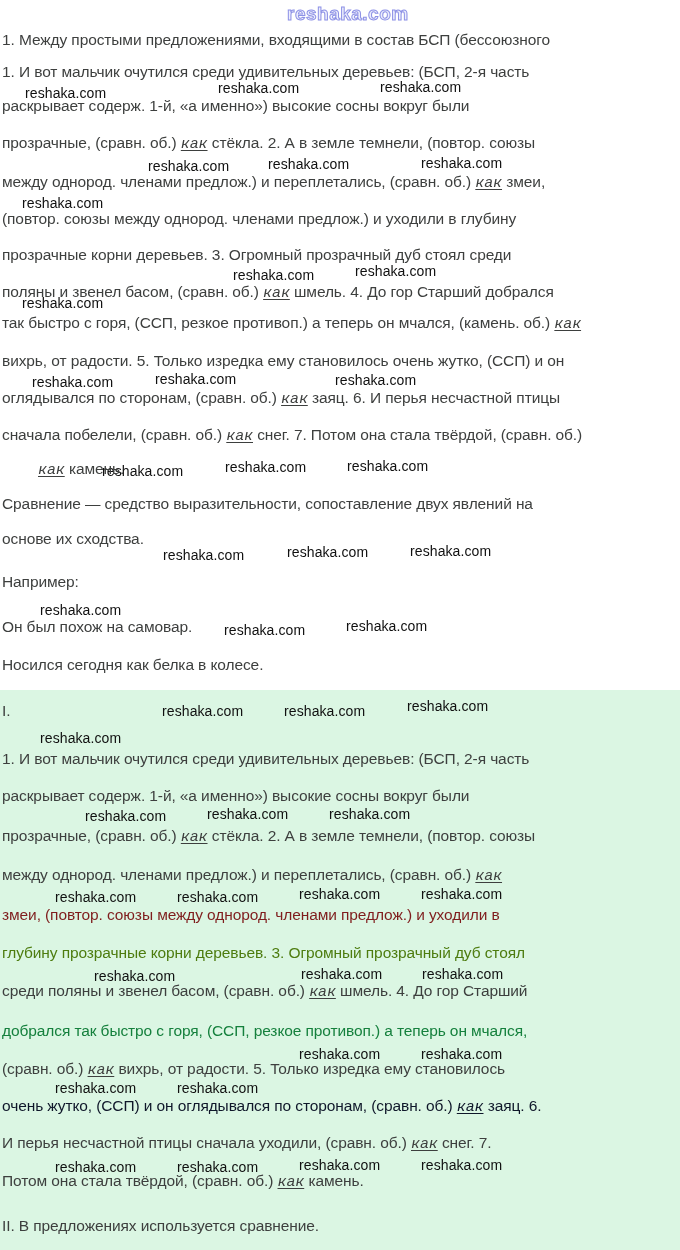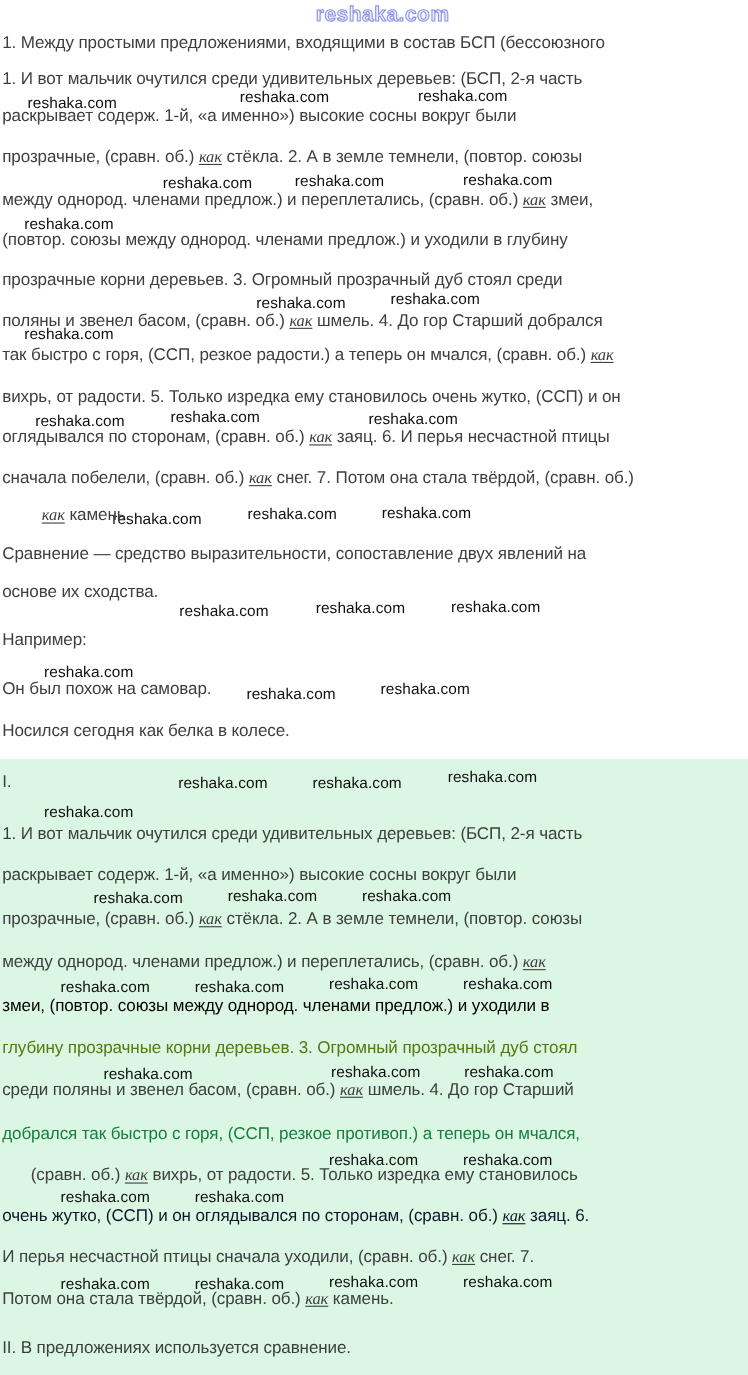--- a/index.html
+++ b/index.html
@@ -14,21 +14,21 @@
   .top-wm{
     position:absolute;left:287px;top:3px;
     font-size:19px;font-weight:700;letter-spacing:.5px;
     color:#eceefc;-webkit-text-stroke:1px #8d91e6;text-stroke:1px #8d91e6;
   }
   .line{
     position:absolute;left:2px;white-space:nowrap;
     font-size:15.5px;letter-spacing:-.1px;color:#3d3f3e;font-weight:500;
   }
   .cmp{
-    font-family:Liberation Serif, serif;font-style:italic;
+    font-family:Liberation Mono, monospace;font-style:italic;
     text-decoration:underline;text-underline-offset:2px;
     font-size:15px;
   }
   .wm{
     position:absolute;white-space:nowrap;
     font-size:14px;color:#101010;font-weight:500;letter-spacing:.1px;
   }
 </style>
 </head>
 <body>
@@ -84,38 +84,38 @@
     </div>
   <div id="text-layer">
       <div class="line" style="top: 31px; color: rgb(61, 63, 62);"><span class="seg">1. Между простыми предложениями, входящими в состав БСП (бессоюзного</span></div>
       <div class="line" style="top: 63px; color: rgb(61, 63, 62);"><span class="seg">1. И вот мальчик очутился среди удивительных деревьев: (БСП, 2-я часть</span></div>
       <div class="line" style="top: 97px; color: rgb(61, 63, 62);"><span class="seg">раскрывает содерж. 1-й, «а именно») высокие сосны вокруг были</span></div>
       <div class="line" style="top: 134px; color: rgb(61, 63, 62);"><span class="seg">прозрачные, (сравн. об.) </span><span class="cmp">как</span><span class="seg"> стёкла. 2. А в земле темнели, (повтор. союзы</span></div>
       <div class="line" style="top: 173px; color: rgb(61, 63, 62);"><span class="seg">между однород. членами предлож.) и переплетались, (сравн. об.) </span><span class="cmp">как</span><span class="seg"> змеи,</span></div>
       <div class="line" style="top: 210px; color: rgb(61, 63, 62);"><span class="seg">(повтор. союзы между однород. членами предлож.) и уходили в глубину</span></div>
       <div class="line" style="top: 246px; color: rgb(61, 63, 62); text-align: center;"><span class="seg">прозрачные корни деревьев. 3. Огромный прозрачный дуб стоял среди</span></div>
       <div class="line" style="top: 283px; color: rgb(61, 63, 62);"><span class="seg">поляны и звенел басом, (сравн. об.) </span><span class="cmp">как</span><span class="seg"> шмель. 4. До гор Старший добрался</span></div>
-      <div class="line" style="top: 314px; color: rgb(61, 63, 62);"><span class="seg">так быстро с горя, (ССП, резкое радости.) а теперь он мчался, (сравн. об.) </span><span class="cmp">как</span></div>
+      <div class="line" style="top: 314px; color: rgb(61, 63, 62);"><span class="seg">так быстро с горя, (ССП, резкое противоп.) а теперь он мчался, (камень. об.) </span><span class="cmp">как</span></div>
       <div class="line" style="top: 352px; color: rgb(61, 63, 62);"><span class="seg">вихрь, от радости. 5. Только изредка ему становилось очень жутко, (ССП) и он</span></div>
       <div class="line" style="top: 389px; color: rgb(61, 63, 62);"><span class="seg">оглядывался по сторонам, (сравн. об.) </span><span class="cmp">как</span><span class="seg"> заяц. 6. И перья несчастной птицы</span></div>
       <div class="line" style="top: 426px; color: rgb(61, 63, 62);"><span class="seg">сначала побелели, (сравн. об.) </span><span class="cmp">как</span><span class="seg"> снег. 7. Потом она стала твёрдой, (сравн. об.)</span></div>
       <div class="line" style="top: 460px; color: rgb(61, 63, 62); margin-left: 36px;"><span class="cmp">как</span><span class="seg"> камень.</span></div>
       <div class="line" style="top: 495px; color: rgb(61, 63, 62);"><span class="seg">Сравнение — средство выразительности, сопоставление двух явлений на</span></div>
       <div class="line" style="top: 530px; color: rgb(61, 63, 62);"><span class="seg">основе их сходства.</span></div>
       <div class="line" style="top: 573px; color: rgb(61, 63, 62);"><span class="seg">Например:</span></div>
       <div class="line" style="top: 618px; color: rgb(61, 63, 62);"><span class="seg">Он был похож на самовар.</span></div>
       <div class="line" style="top: 656px; color: rgb(61, 63, 62);"><span class="seg">Носился сегодня как белка в колесе.</span></div>
       <div class="line" style="top: 702px; color: rgb(61, 63, 62);"><span class="seg">I.</span></div>
       <div class="line" style="top: 750px; color: rgb(61, 63, 62);"><span class="seg">1. И вот мальчик очутился среди удивительных деревьев: (БСП, 2-я часть</span></div>
       <div class="line" style="top: 787px; color: rgb(61, 63, 62);"><span class="seg">раскрывает содерж. 1-й, «а именно») высокие сосны вокруг были</span></div>
       <div class="line" style="top: 827px; color: rgb(61, 63, 62);"><span class="seg">прозрачные, (сравн. об.) </span><span class="cmp">как</span><span class="seg"> стёкла. 2. А в земле темнели, (повтор. союзы</span></div>
       <div class="line" style="top: 866px; color: rgb(61, 63, 62);"><span class="seg">между однород. членами предлож.) и переплетались, (сравн. об.) </span><span class="cmp">как</span></div>
-      <div class="line" style="top: 906px; color: #000000;"><span class="seg">змеи, (повтор. союзы между однород. членами предлож.) и уходили в</span></div>
+      <div class="line" style="top: 906px; color: #7f1d1d;"><span class="seg">змеи, (повтор. союзы между однород. членами предлож.) и уходили в</span></div>
       <div class="line" style="top: 944px; color: #4d7c0f;"><span class="seg">глубину прозрачные корни деревьев. 3. Огромный прозрачный дуб стоял</span></div>
       <div class="line" style="top: 982px; color: rgb(61, 63, 62);"><span class="seg">среди поляны и звенел басом, (сравн. об.) </span><span class="cmp">как</span><span class="seg"> шмель. 4. До гор Старший</span></div>
       <div class="line" style="top: 1022px; color: #15803d;"><span class="seg">добрался так быстро с горя, (ССП, резкое противоп.) а теперь он мчался,</span></div>
-      <div class="line" style="top: 1060px; color: rgb(61, 63, 62); margin-left: 26px;"><span class="seg">(сравн. об.) </span><span class="cmp">как</span><span class="seg"> вихрь, от радости. 5. Только изредка ему становилось</span></div>
+      <div class="line" style="top: 1060px; color: rgb(61, 63, 62);"><span class="seg">(сравн. об.) </span><span class="cmp">как</span><span class="seg"> вихрь, от радости. 5. Только изредка ему становилось</span></div>
       <div class="line" style="top: 1097px; color: #0f172a;"><span class="seg">очень жутко, (ССП) и он оглядывался по сторонам, (сравн. об.) </span><span class="cmp">как</span><span class="seg"> заяц. 6.</span></div>
       <div class="line" style="top: 1134px; color: rgb(61, 63, 62);"><span class="seg">И перья несчастной птицы сначала уходили, (сравн. об.) </span><span class="cmp">как</span><span class="seg"> снег. 7.</span></div>
       <div class="line" style="top: 1172px; color: rgb(61, 63, 62);"><span class="seg">Потом она стала твёрдой, (сравн. об.) </span><span class="cmp">как</span><span class="seg"> камень.</span></div>
       <div class="line" style="top: 1217px; color: rgb(61, 63, 62);"><span class="seg">II. В предложениях используется сравнение.</span></div>
     </div>
 </div>
 
 </body></html>

